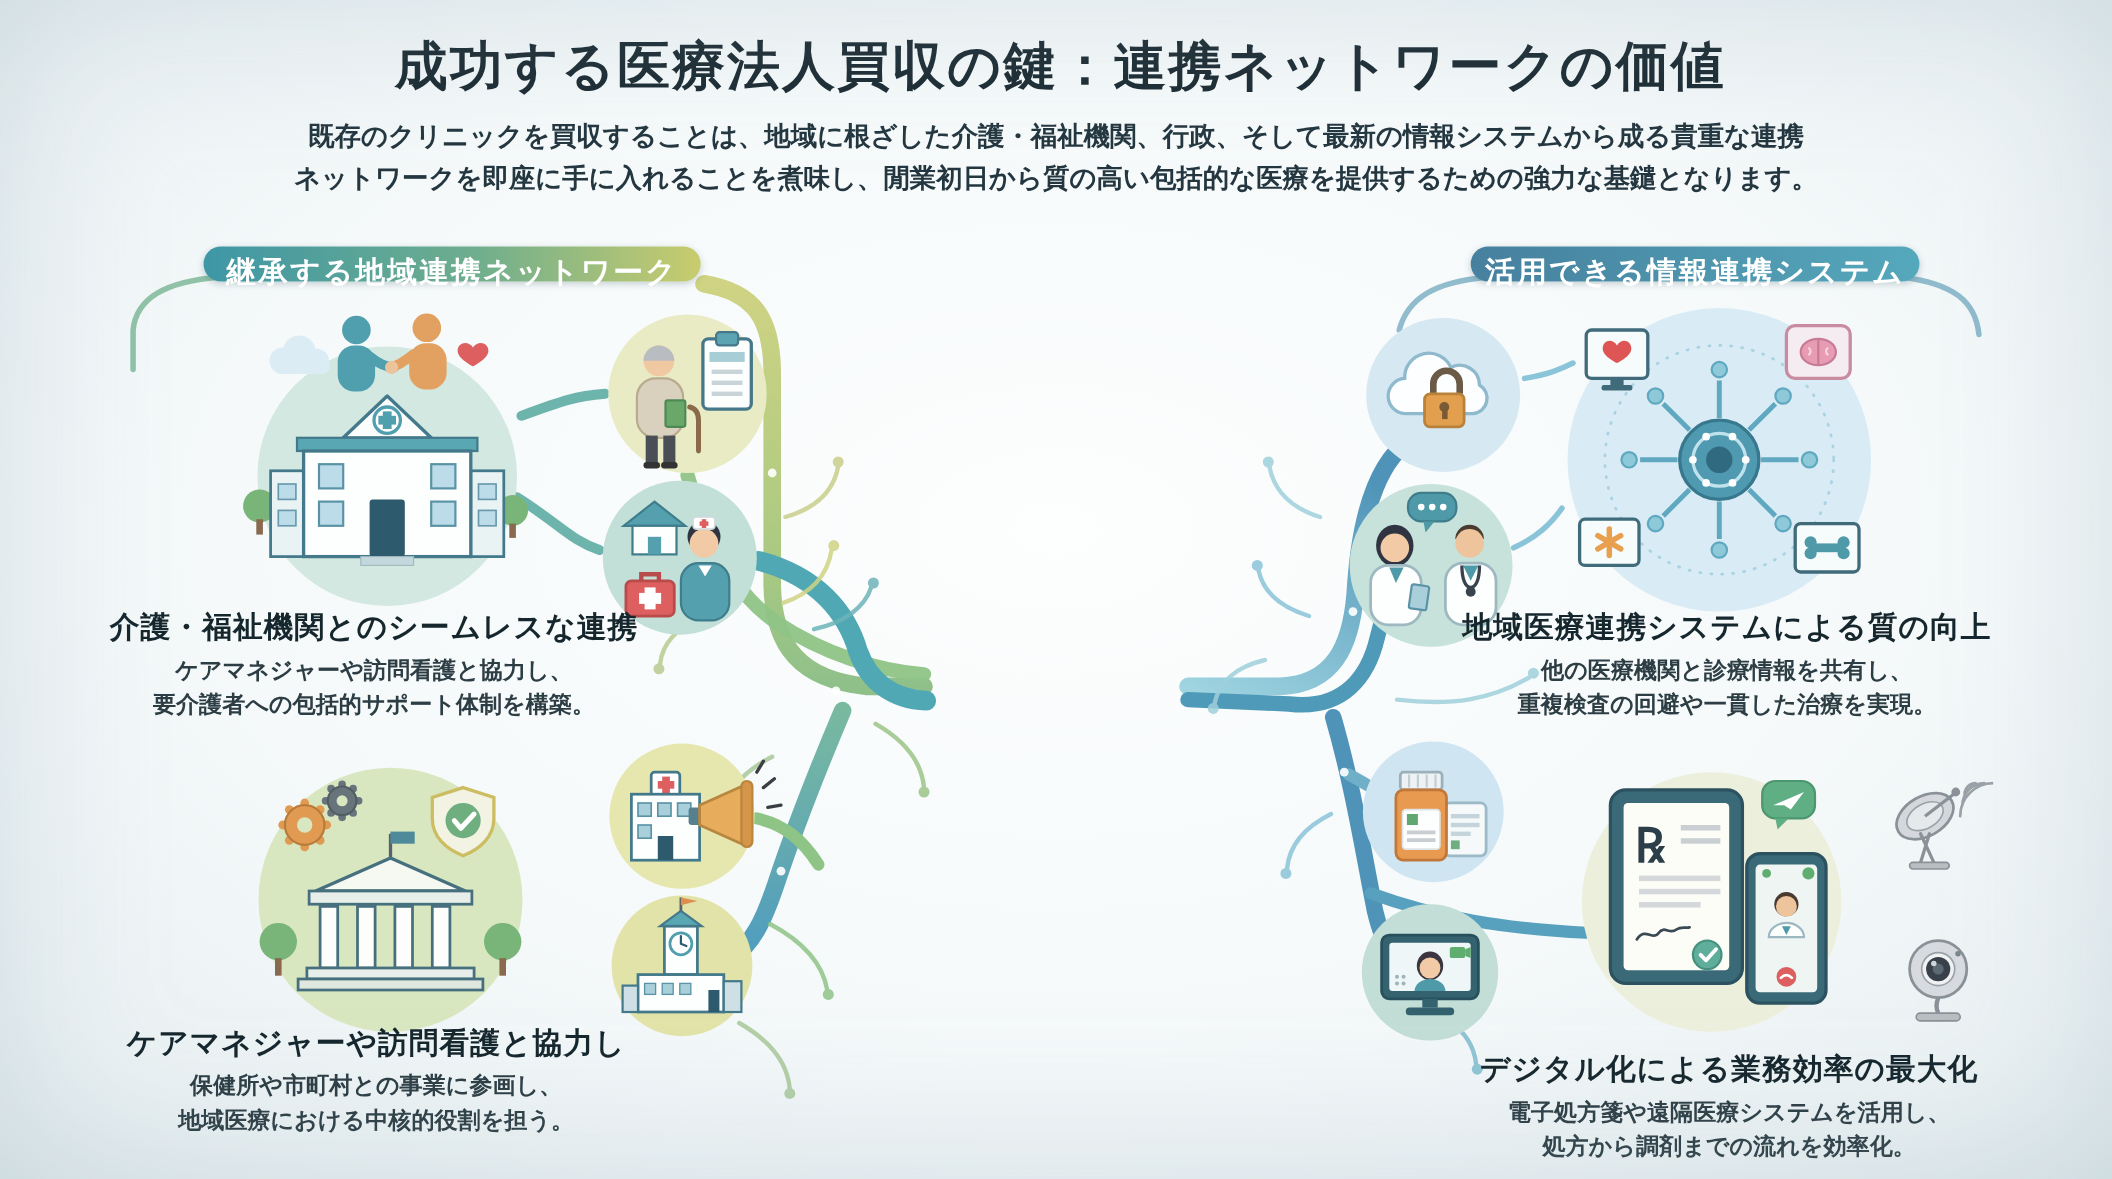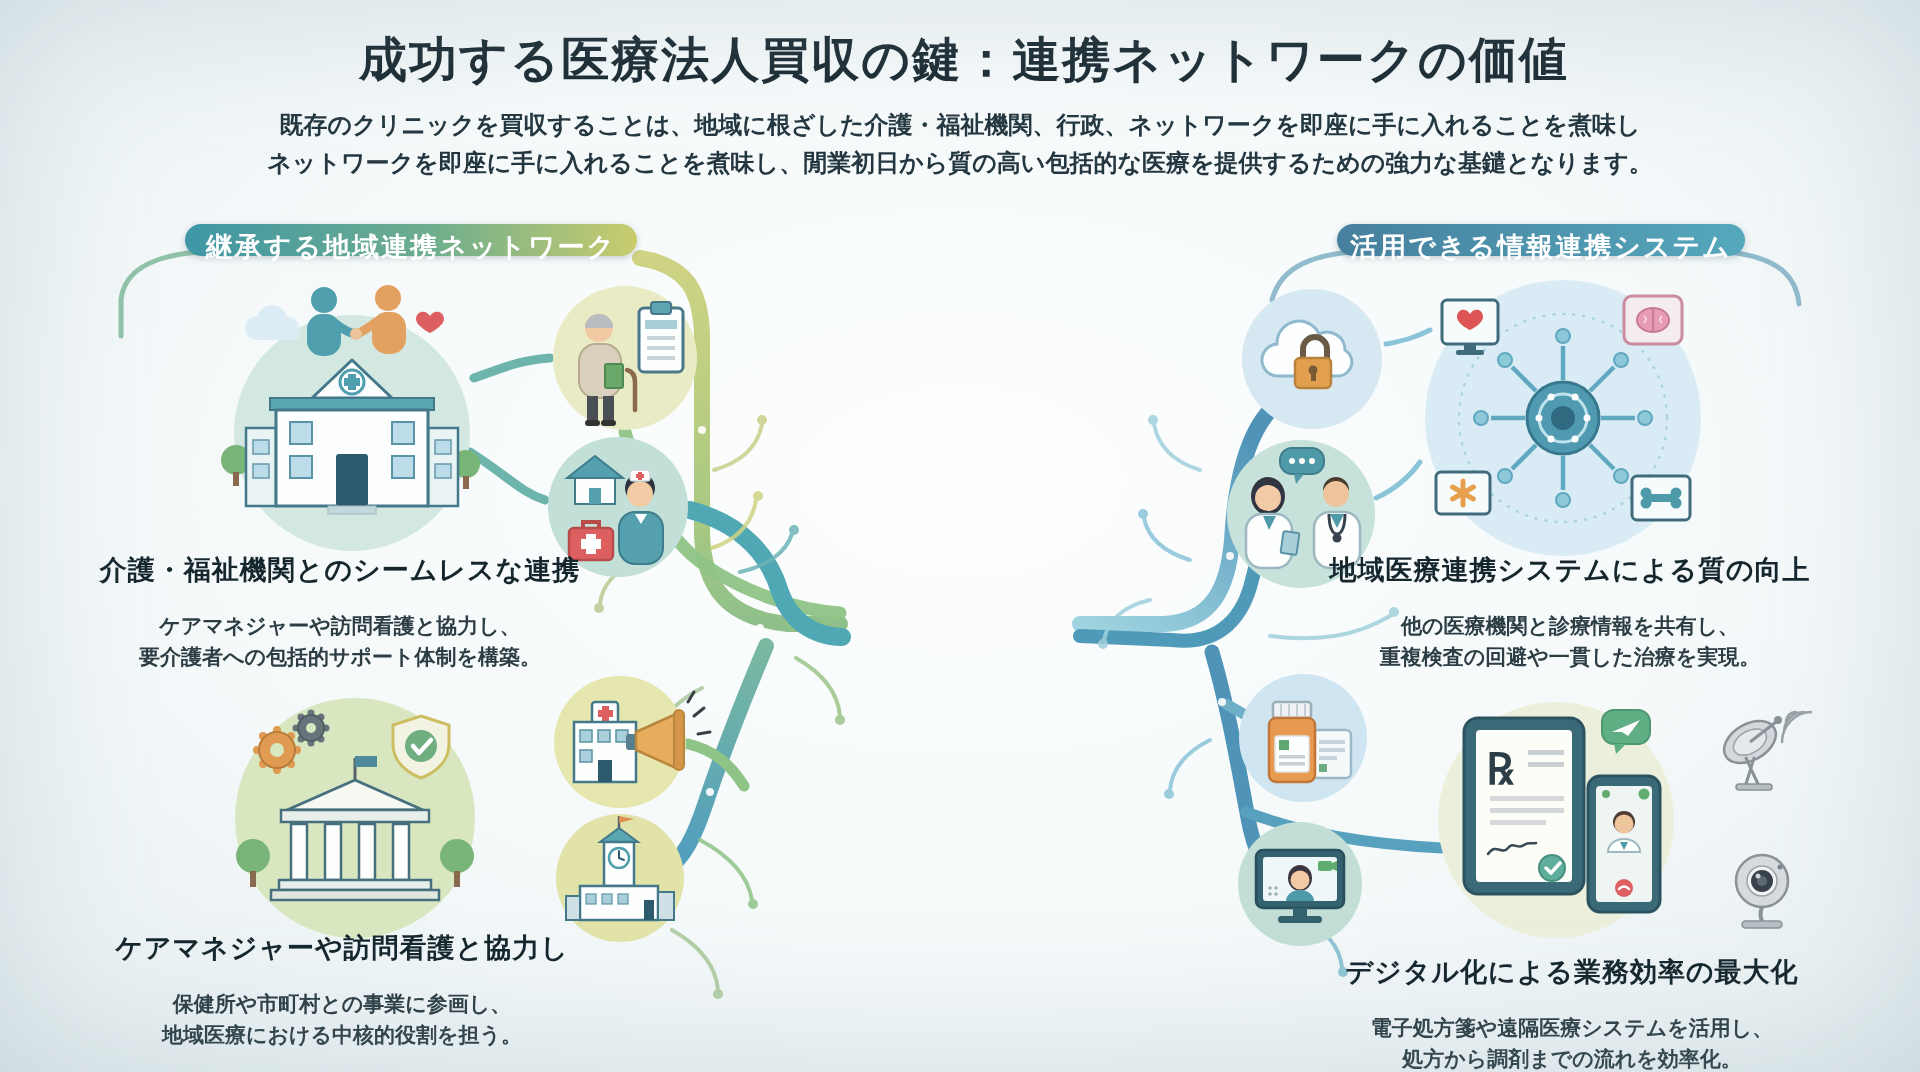--- a/index.html
+++ b/index.html
@@ -9,21 +9,21 @@
   .canvas::after{content:"";position:absolute;inset:0;box-shadow:inset 0 0 150px rgba(140,170,180,.28);pointer-events:none;z-index:6;}
   .title{position:absolute;top:28px;left:4px;width:100%;text-align:center;font-size:48px;font-weight:800;color:#1c2b33;letter-spacing:2px;z-index:3;}
   .subtitle{position:absolute;top:106px;left:0;width:100%;text-align:center;font-size:24px;font-weight:700;color:#243740;line-height:38px;z-index:3;}
   .badge{position:absolute;height:32px;border-radius:26px;color:#fff;font-size:27px;font-weight:700;text-align:center;line-height:47px;letter-spacing:2px;z-index:3;box-shadow:0 2px 7px rgba(60,90,100,.28);}
   .badge-left{left:185px;top:224px;width:452px;background:linear-gradient(90deg,#3e96a6 0%,#6fae8d 55%,#c9cc6d 100%);}
   .badge-right{left:1337px;top:224px;width:408px;background:linear-gradient(90deg,#46809e 0%,#55a8bc 100%);}
   .pipes{position:absolute;left:0;top:0;z-index:0;}
   .ill{position:absolute;z-index:1;}
   .tb{position:absolute;z-index:4;text-align:center;width:640px;}
   .tb .h{font-size:27px;font-weight:800;color:#15262d;letter-spacing:1px;}
-  .tb .b{margin-top:22px;font-size:21px;font-weight:600;color:#2c3d44;line-height:31px;}
+  .tb .b{margin-top:6px;font-size:21px;font-weight:600;color:#2c3d44;line-height:31px;}
   .brand{position:absolute;left:1748px;top:1090px;display:flex;align-items:center;gap:6px;z-index:5;color:#16262e;font-size:13px;font-weight:700;}
 </style>
 </head>
 <body>
 
 <div class="canvas">
 
   <svg class="pipes" width="1920" height="1072" viewBox="0 0 1920 1072">
     <defs>
       <linearGradient id="gLY" x1="0" y1="0" x2="0" y2="1">
@@ -103,21 +103,21 @@
         <circle cx="760" cy="628" r="4"></circle>
         <circle cx="710" cy="792" r="4"></circle>
       <circle cx="1230" cy="556" r="4"></circle>
         <circle cx="1222" cy="702" r="4"></circle>
         <circle cx="1266" cy="848" r="4"></circle>
     </g>
   </svg>
 
   <div class="title">成功する医療法人買収の鍵：連携ネットワークの価値</div>
   <div class="subtitle">
-    <div>既存のクリニックを買収することは、地域に根ざした介護・福祉機関、行政、ネットワークを即座に手に入れることを煮味し</div>
+    <div>既存のクリニックを買収することは、地域に根ざした介護・福祉機関、行政、そして最新の情報システムから成る貴重な連携</div>
     <div>ネットワークを即座に手に入れることを煮味し、閒業初日から質の高い包括的な医療を提供するための強力な基鑓となります。</div>
   </div>
   <div class="badge badge-left">継承する地域連携ネットワーク</div>
   <div class="badge badge-right">活用できる情報連携システム</div>
 
   <div class="ill" style="left:212px;top:258px">
     <svg width="285" height="315" viewBox="0 0 285 315">
       <circle cx="140" cy="175" r="118" fill="#d3e8e0"></circle>
       <g fill="#dcecf4">
         <circle cx="45" cy="70" r="12"></circle>

